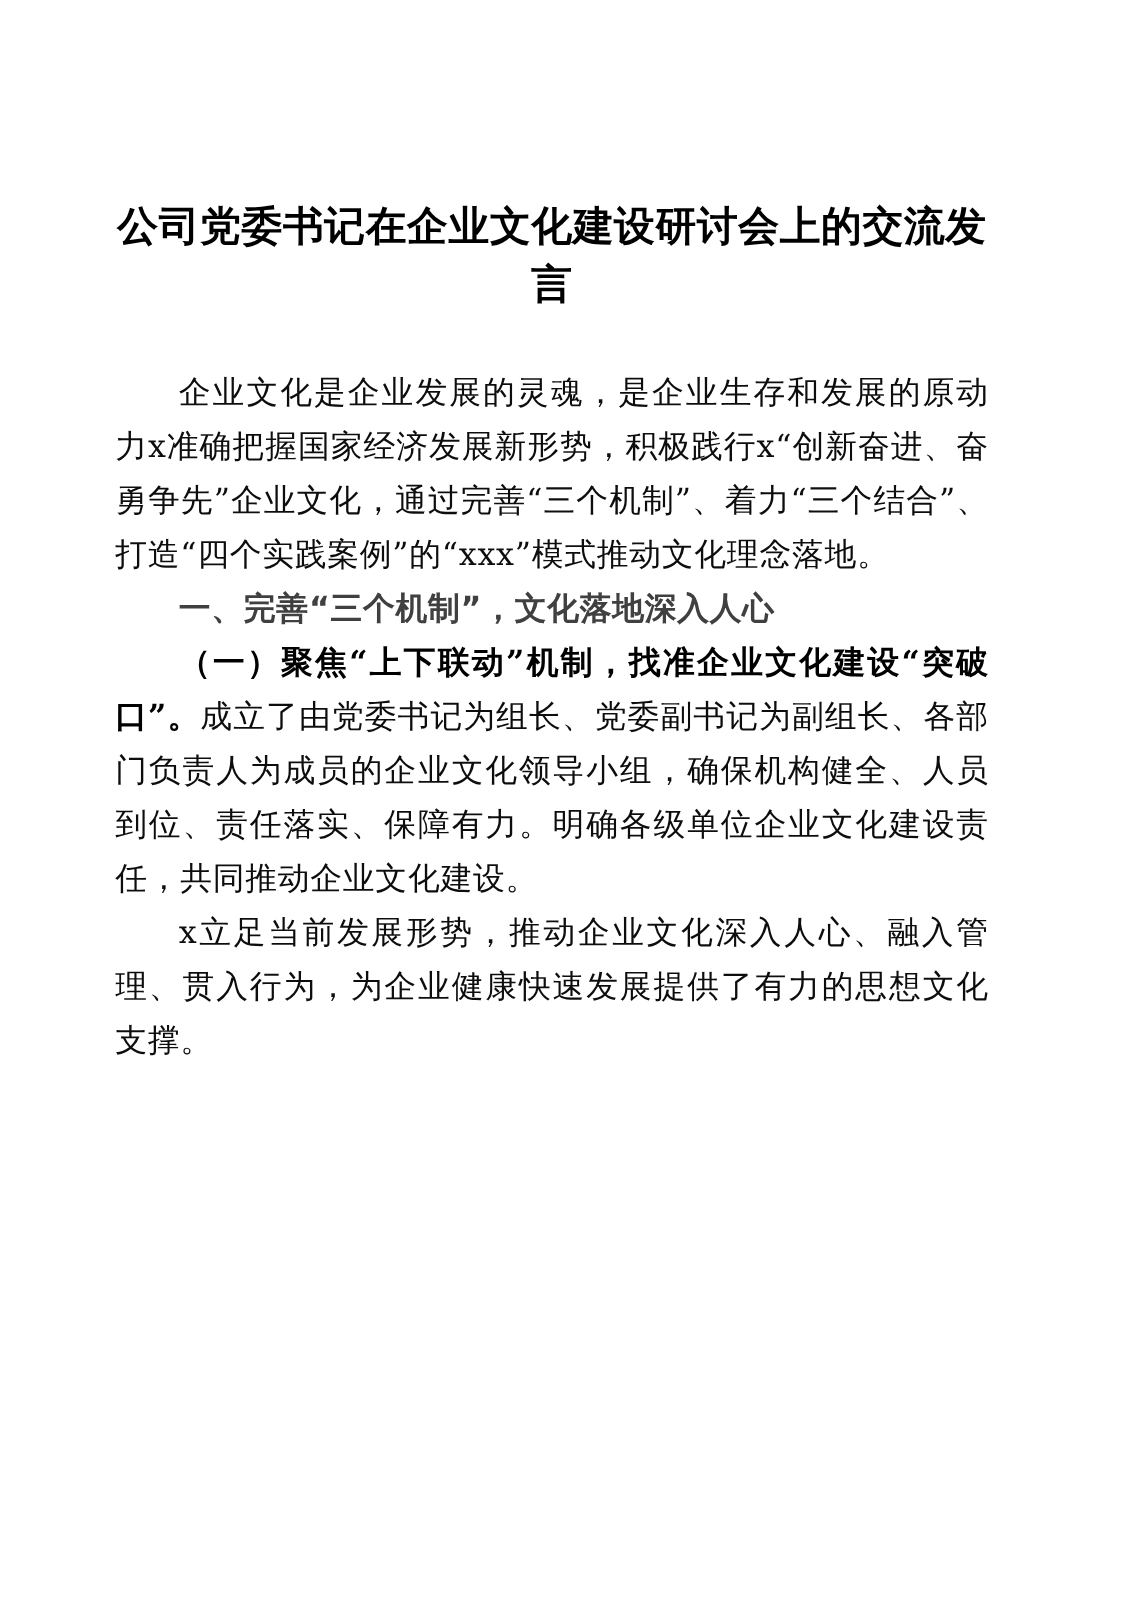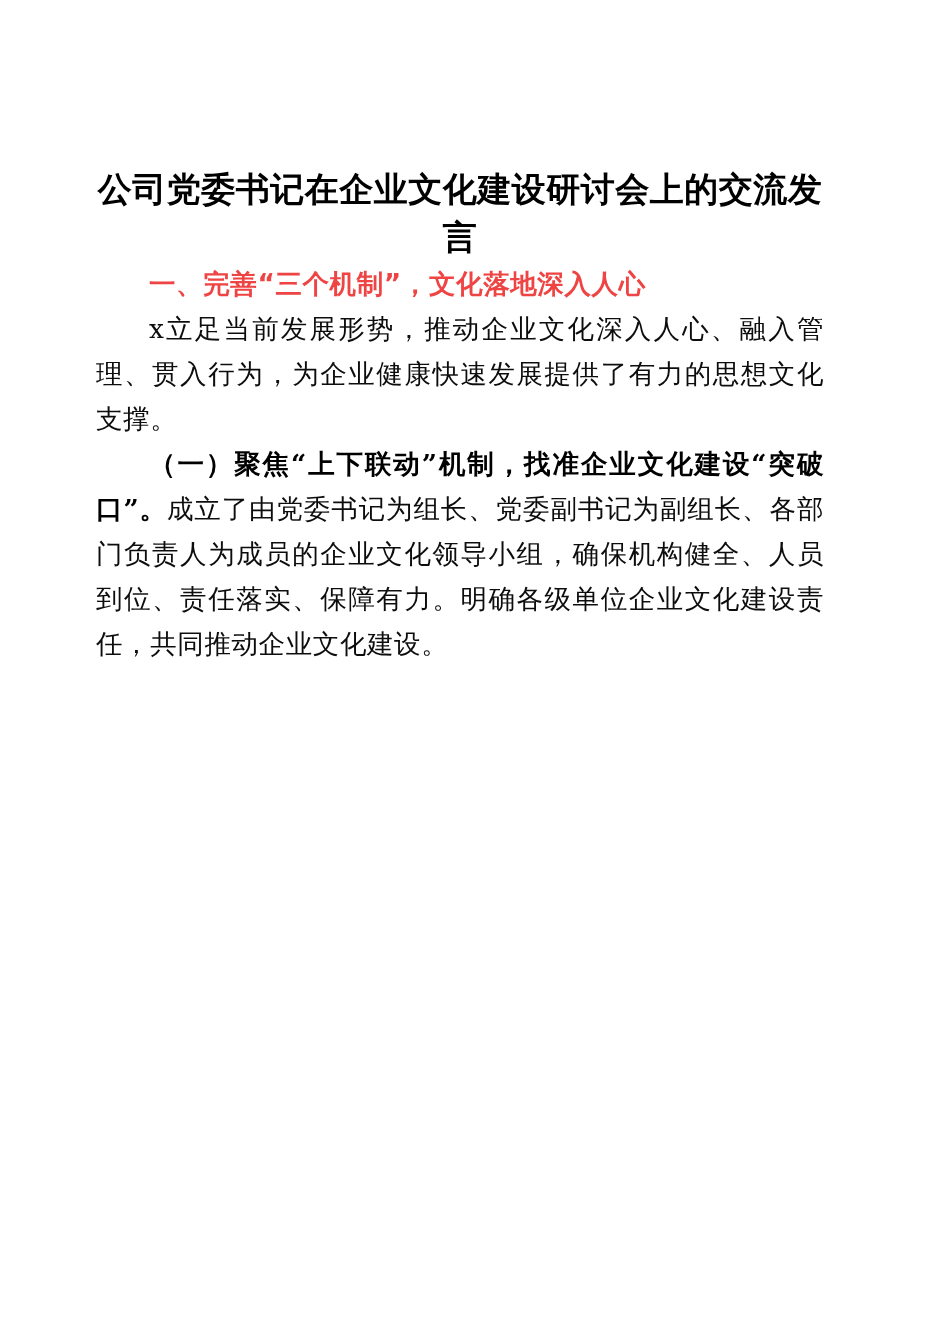--- a/index.html
+++ b/index.html
@@ -67,43 +67,44 @@
 
   
   .section-heading {
     font-family: "DejaVu Sans", "Liberation Sans", sans-serif;
     font-weight: bold;
     font-size: 26.5px;
     line-height: 45px;
     text-indent: 53px;
     margin: 0;
     letter-spacing: 0.6px;
-    color: #ef4444;
+    color: #404040;
     word-break: break-all;
   }
 
   
   .lead {
     font-weight: bold;
     color: #000000;
   }
 </style>
 </head>
 <body>
 
 <div class="page">
   <div class="content">
 
     <h1 class="doc-title">公司党委书记在企业文化建设研讨会上的交流发言</h1>
 
+    <p class="para gap-after-title">企业文化是企业发展的灵魂，是企业生存和发展的原动力x准确把握国家经济发展新形势，积极践行x“创新奋进、奋勇争先”企业文化，通过完善“三个机制”、着力“三个结合”、打造“四个实践案例”的“xxx”模式推动文化理念落地。</p>
 
     <p class="section-heading">一、完善“三个机制”，文化落地深入人心</p>
-
-    <p class="para">x立足当前发展形势，推动企业文化深入人心、融入管理、贯入行为，为企业健康快速发展提供了有力的思想文化支撑。</p>
 
     <p class="para">
       <span class="lead">（一）聚焦“上下联动”机制，找准企业文化建设“突破口”。</span><span>成立了由党委书记为组长、党委副书记为副组长、各部门负责人为成员的企业文化领导小组，确保机构健全、人员到位、责任落实、保障有力。明确各级单位企业文化建设责任，共同推动企业文化建设。</span>
     </p>
+
+    <p class="para">x立足当前发展形势，推动企业文化深入人心、融入管理、贯入行为，为企业健康快速发展提供了有力的思想文化支撑。</p>
 
 
 
   </div>
 </div>
 
 </body></html>

